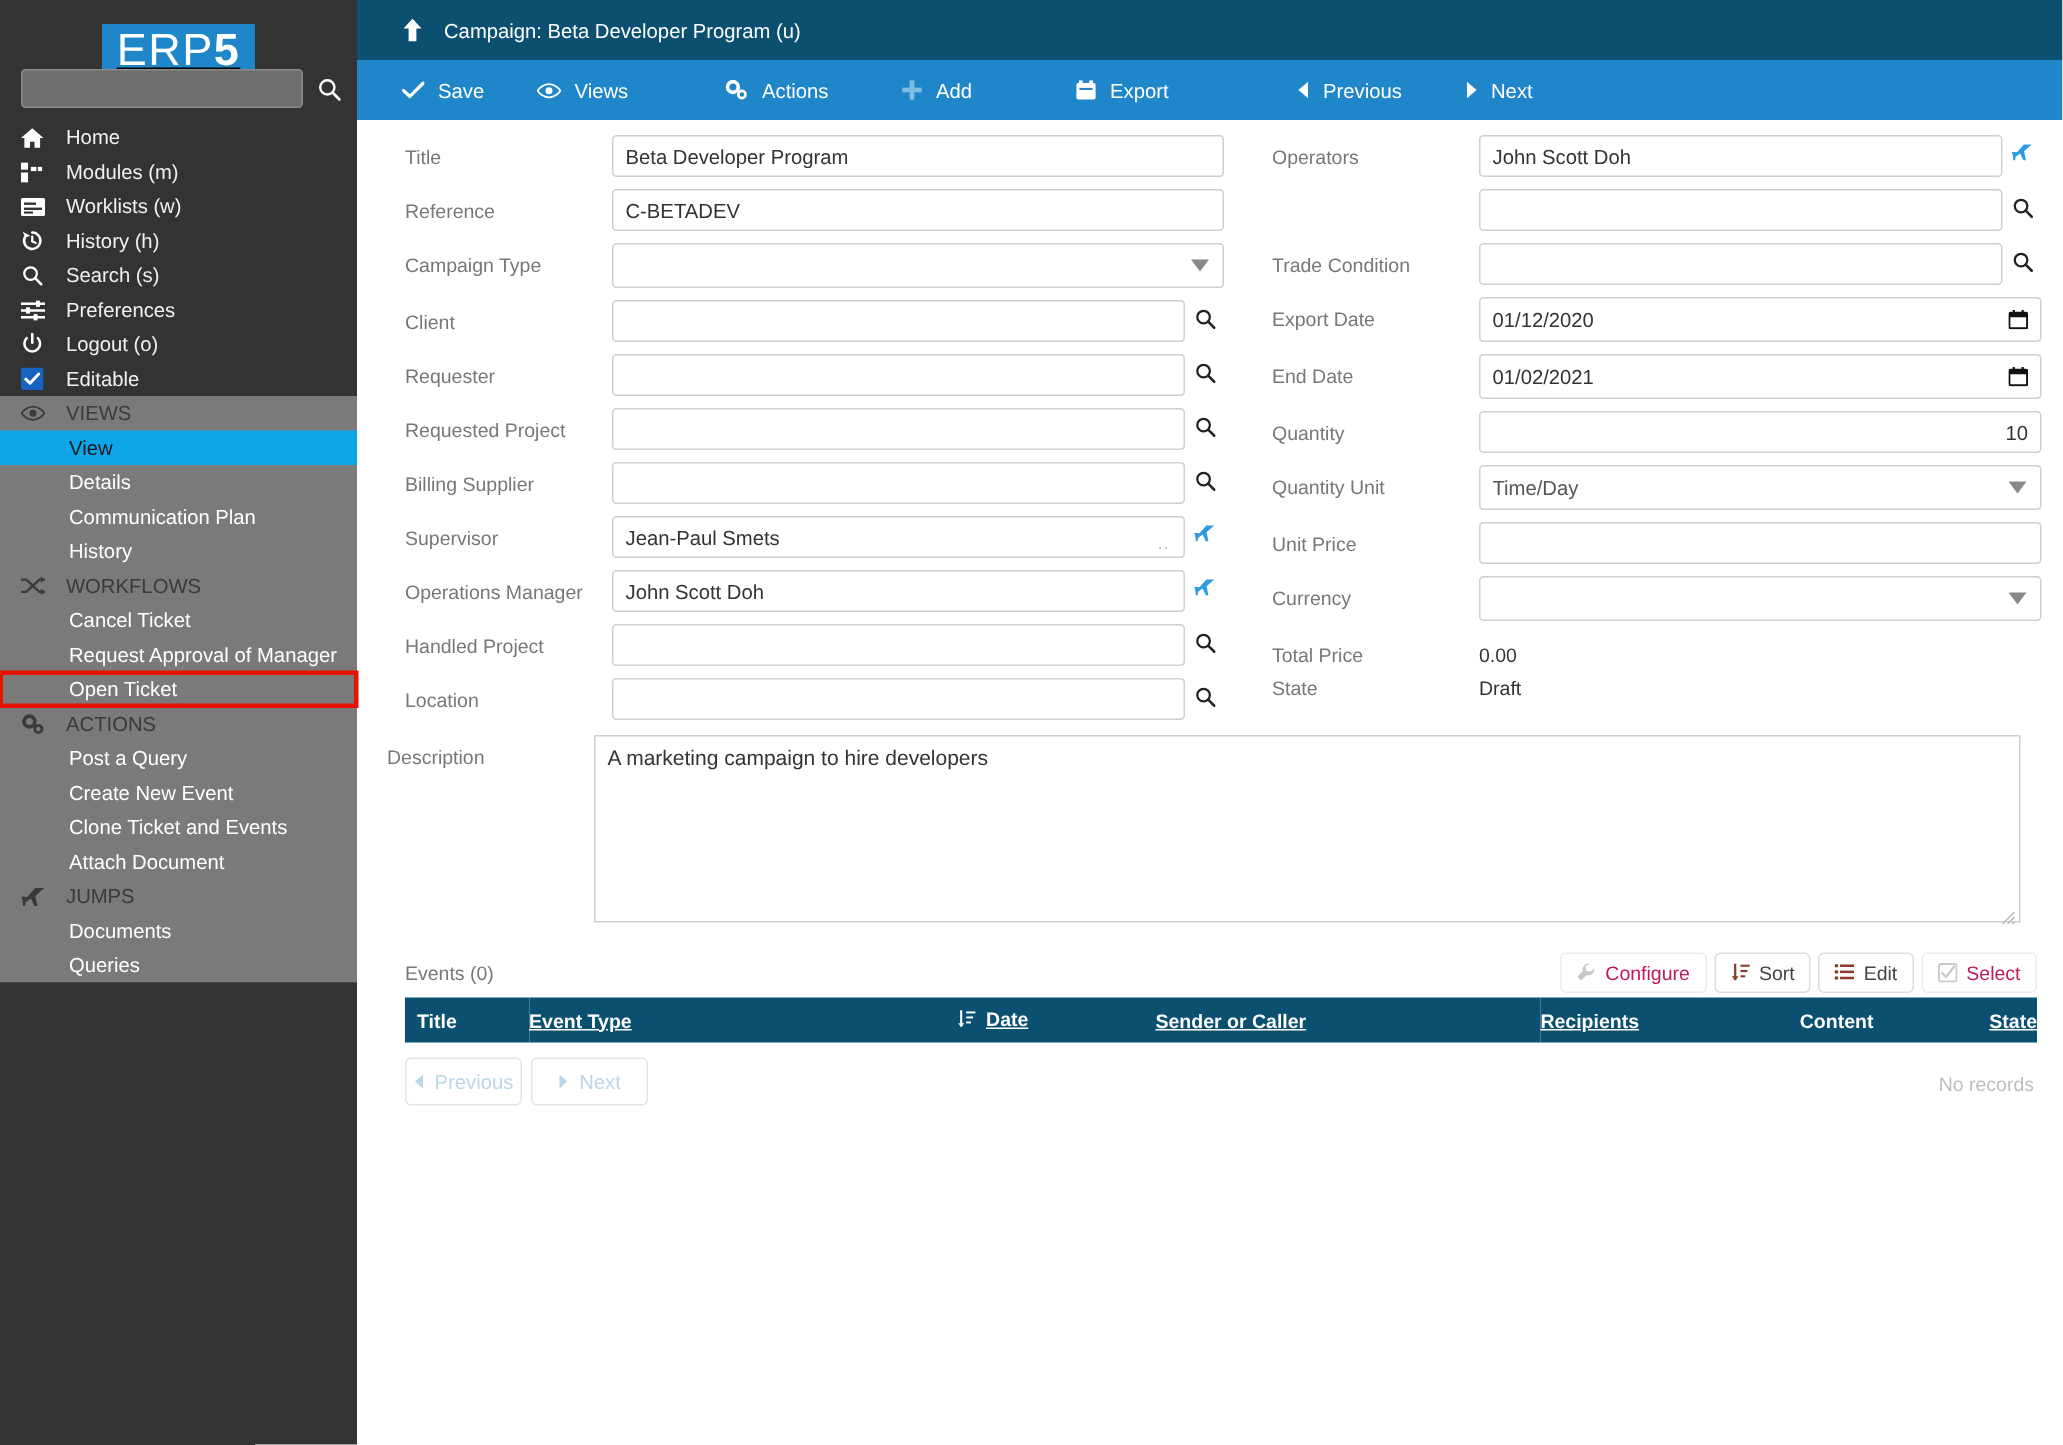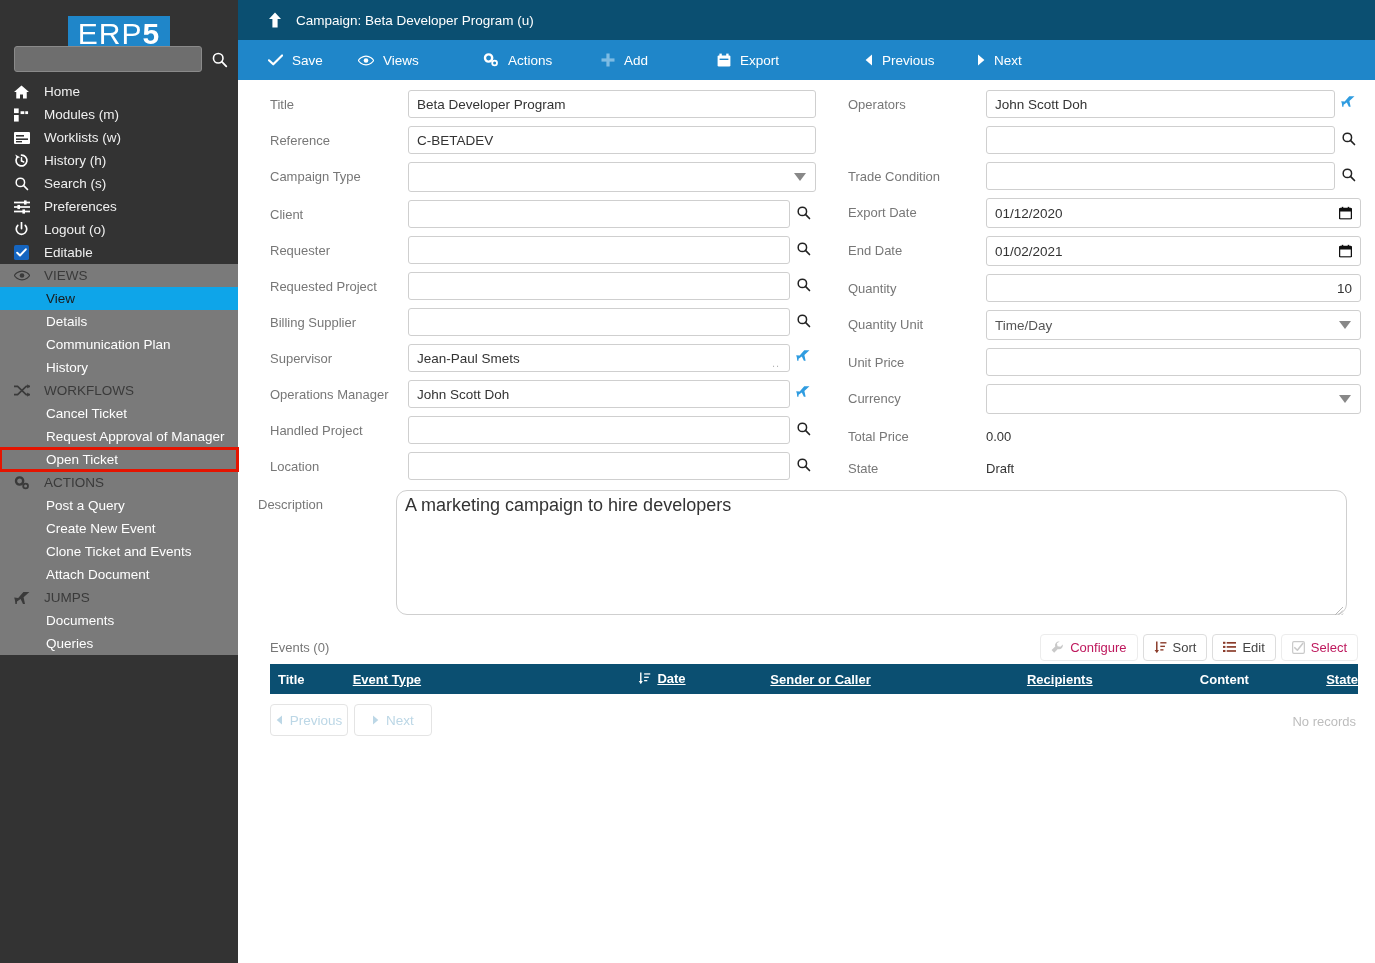--- a/index.html
+++ b/index.html
@@ -240,23 +240,23 @@
   .reltrail {
     position: absolute; right: 10px; bottom: 3px;
     font-size: 11px; color: #b5b5b5; letter-spacing: 1px;
   }
   .relwrap { position: relative; width: 100%; }
 
   textarea.desc {
     width: 100%;
     height: 125px;
     border: 1px solid #cfcfcf;
-    border-radius: 11px;
+    border-radius: 0;
     padding: 6px 8px;
-    font-size: 18px;
+    font-size: 14px;
     color: #333333;
     font-family: "Liberation Sans", sans-serif;
     resize: none;
     line-height: 17px;
   }
 
   .desc-row { padding-left: 20px; display: flex; margin-top: 2px; }
   .desc-ctrl { width: 951px; position: relative; }
   .resize-grip {
     position: absolute; right: 3px; bottom: 3px;
@@ -816,21 +816,21 @@
       <div class="frow">
         <div class="flabel">Currency</div>
         <div class="fcontrol">
           <div class="sel">
             <span></span>
             <span class="caret"></span>
           </div>
         </div>
       </div>
 
-      <div class="frow" style="margin-bottom:10px;">
+      <div class="frow" style="margin-bottom:0;">
         <div class="flabel">Total Price</div>
         <div class="fcontrol">
           <div class="statictext">0.00</div>
         </div>
       </div>
 
       <div class="frow">
         <div class="flabel">State</div>
         <div class="fcontrol">
           <div class="statictext">Draft</div>

